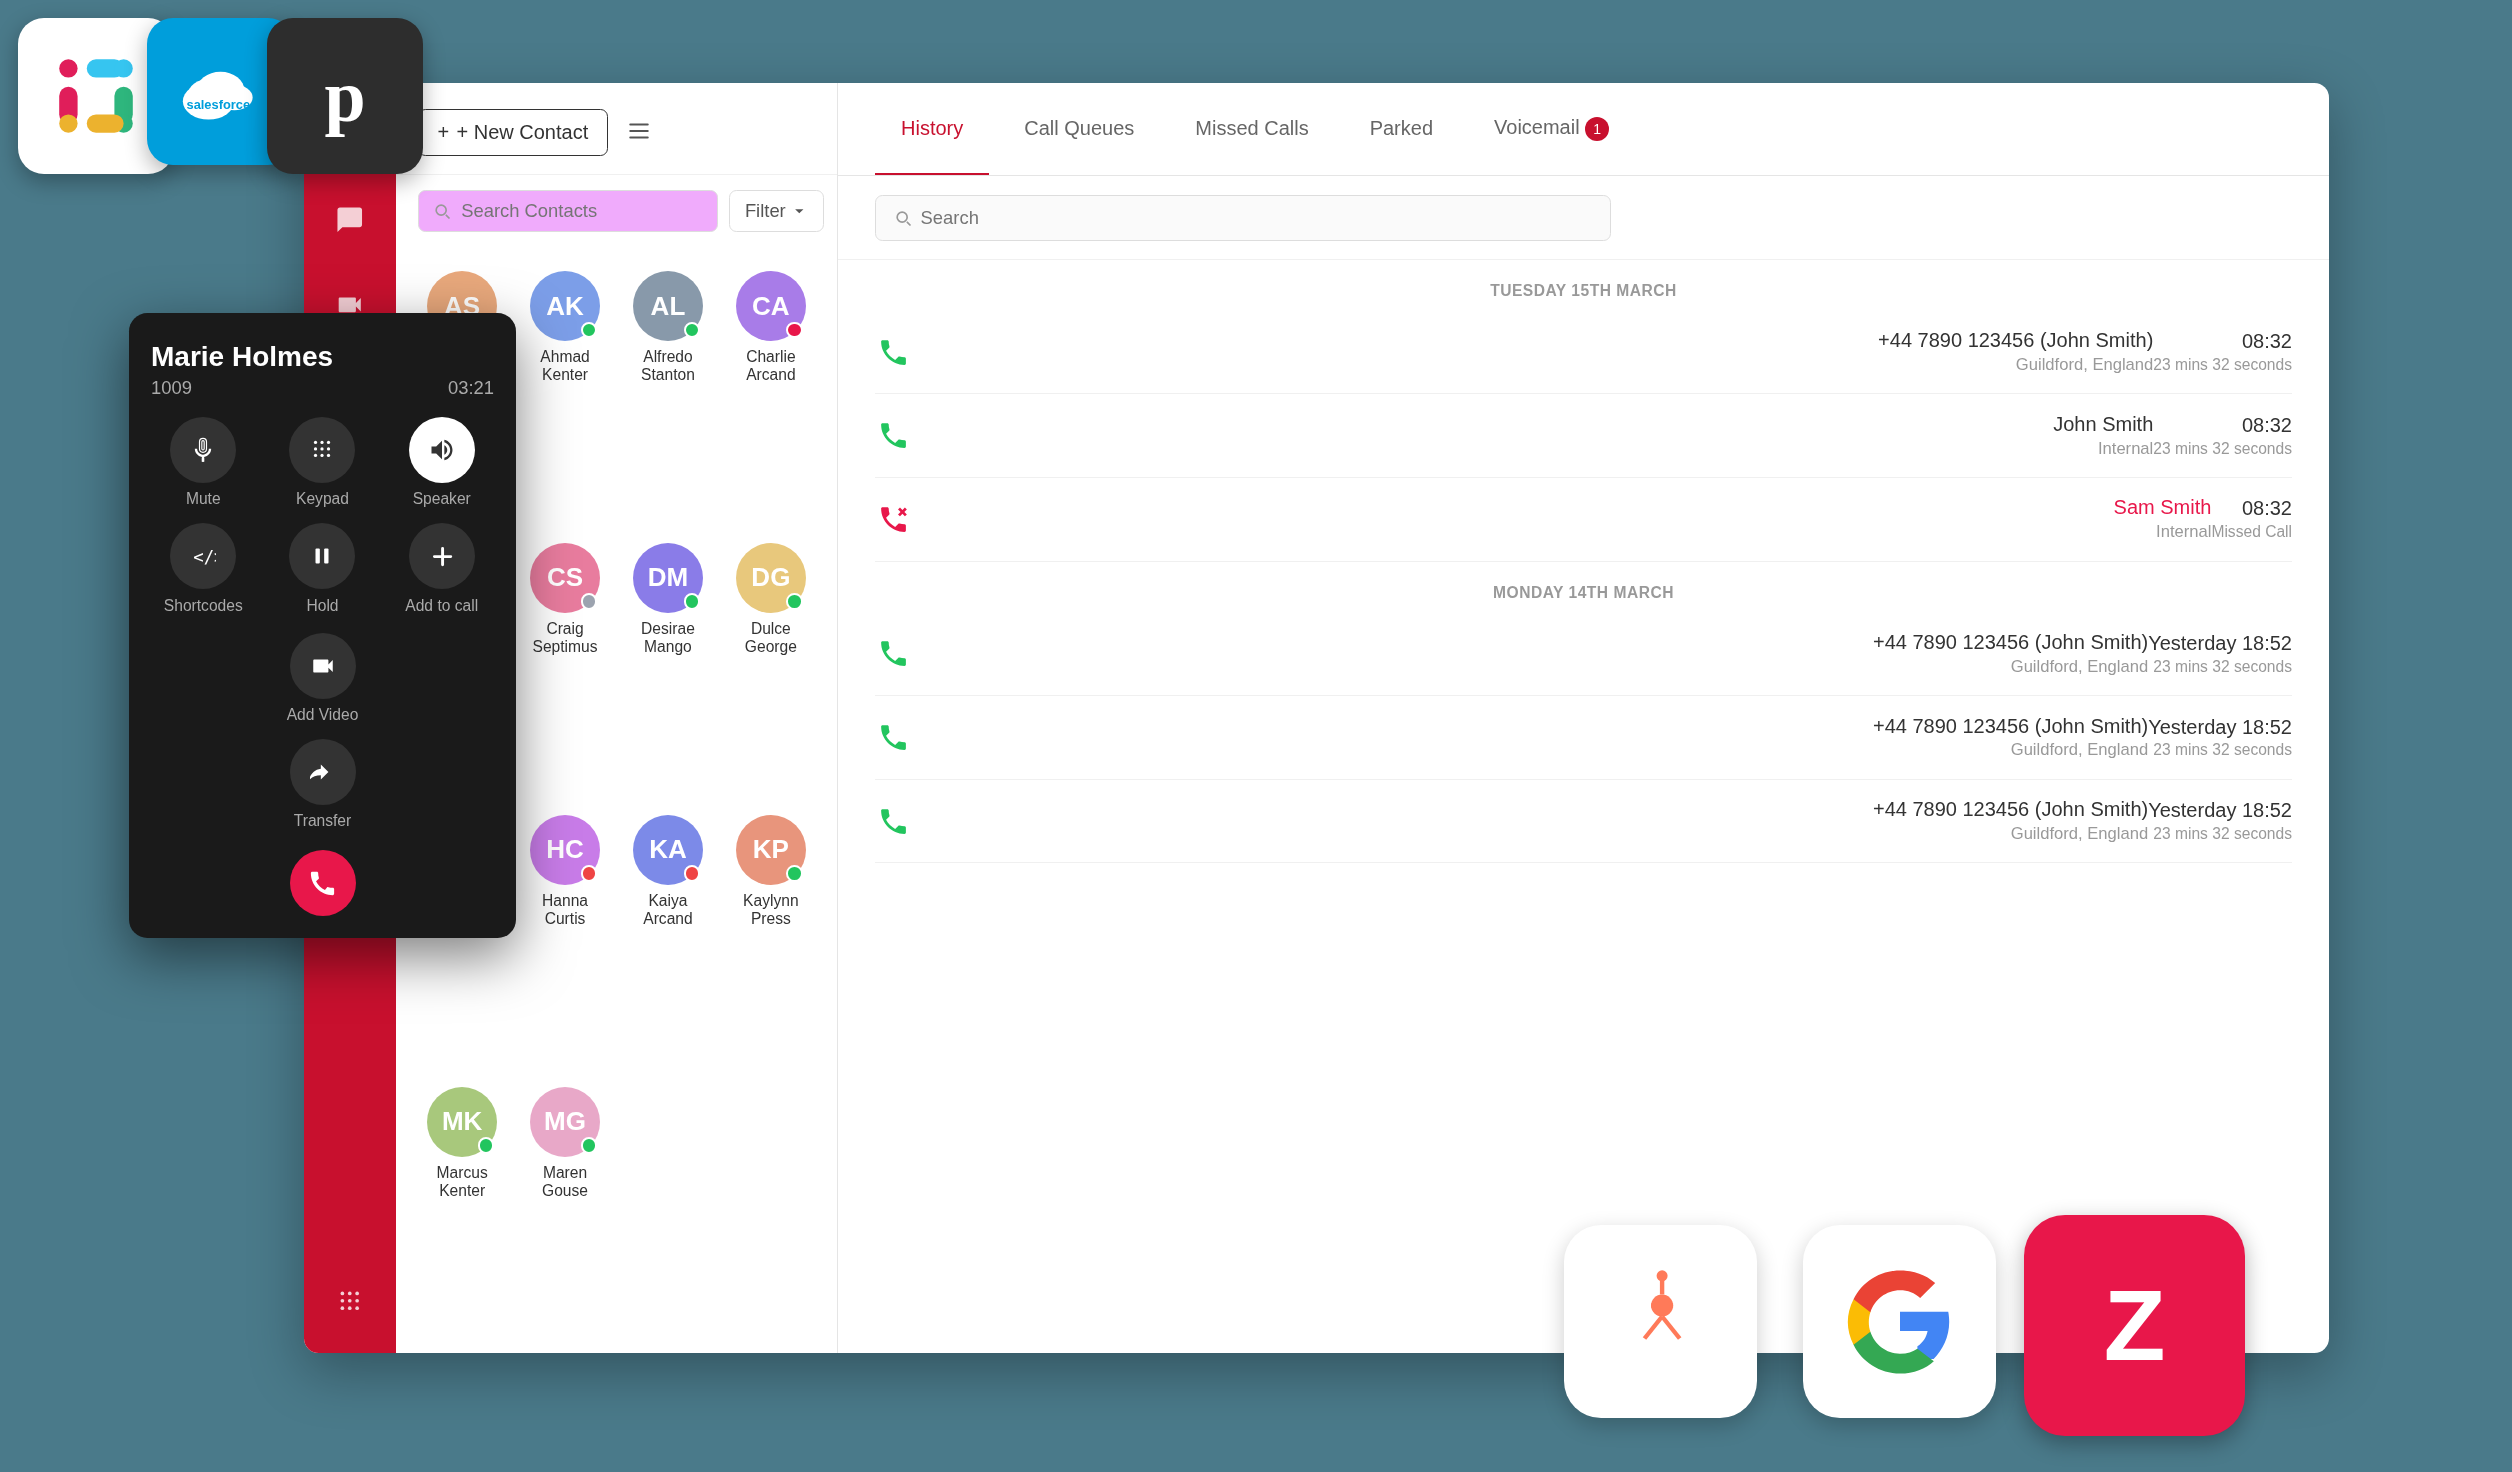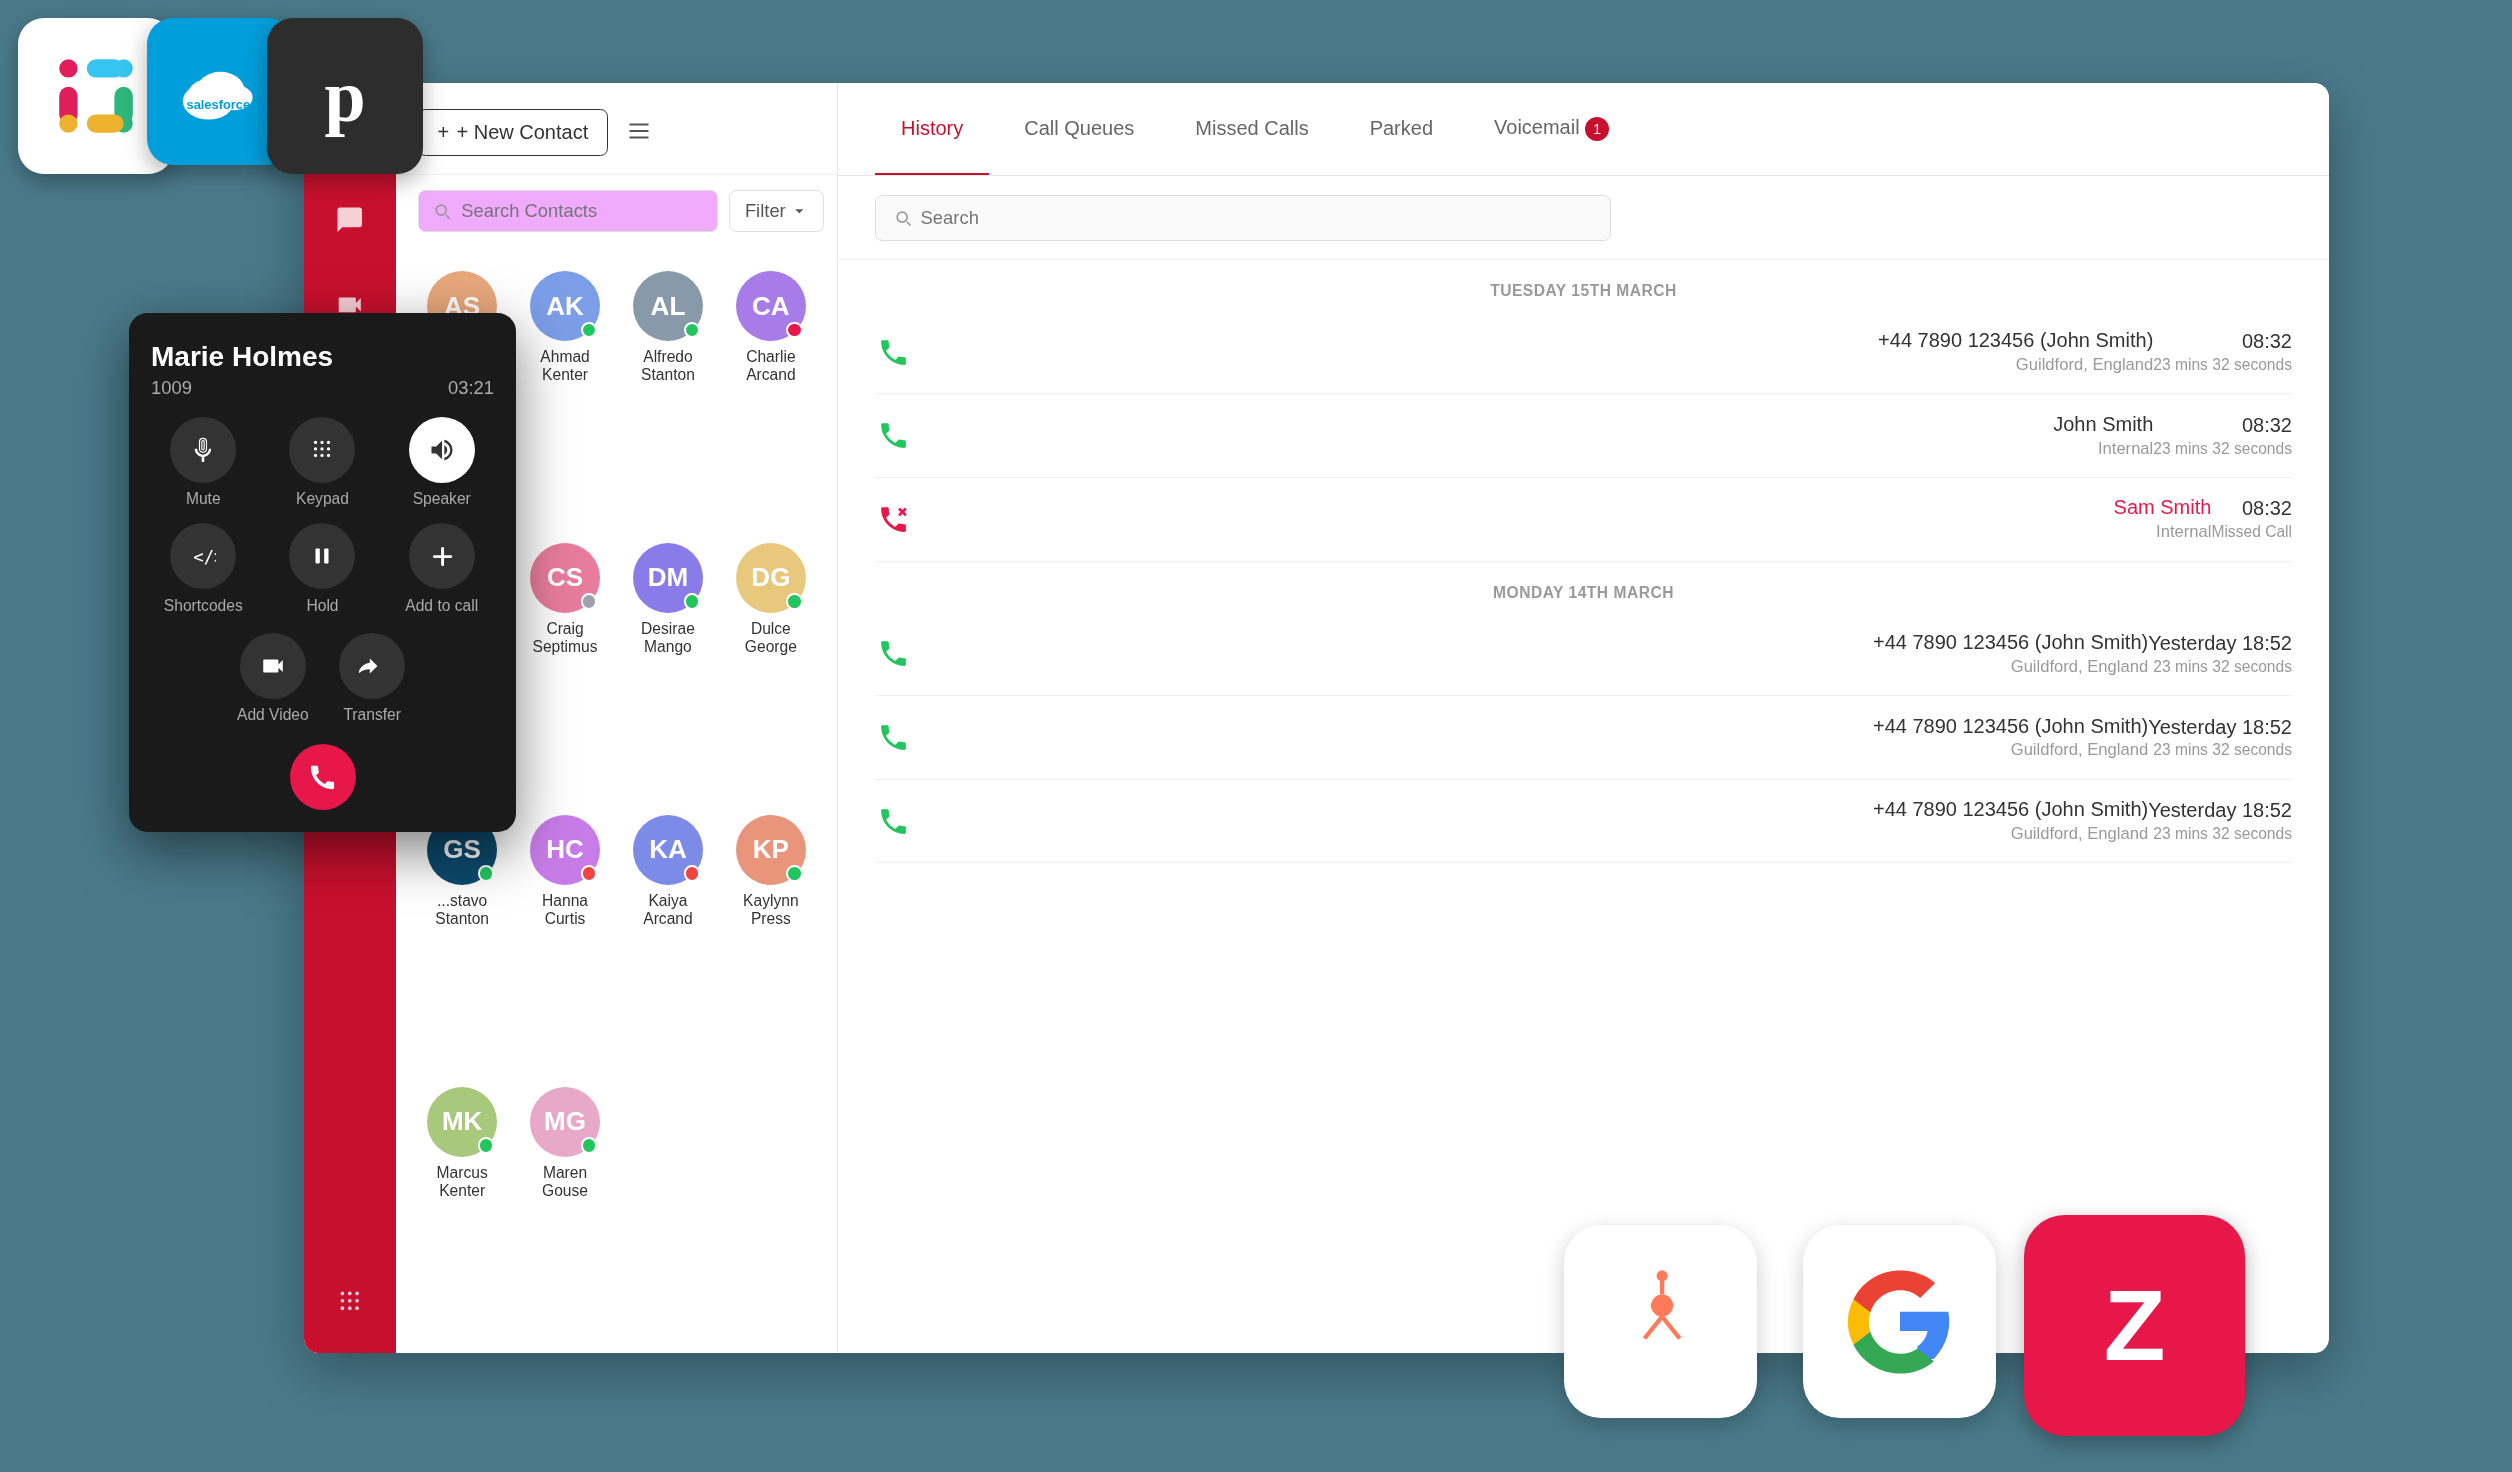--- a/index.html
+++ b/index.html
@@ -847,21 +847,21 @@
     <div class="call-btn">
       <div class="call-btn-circle">
         <svg width="28" height="28" viewBox="0 0 24 24" fill="white">
           <path d="M20 12.5a.5.5 0 0 0-.5-.5H13v-6.5a.5.5 0 0 0-1 0V12h-6.5a.5.5 0 0 0 0 1H12v6.5a.5.5 0 0 0 1 0V13h6.5a.5.5 0 0 0 .5-.5z" stroke="white" stroke-width="1.5"></path>
         </svg>
       </div>
       <span class="call-btn-label">Add to call</span>
     </div>
   </div>
 
-  <div class="call-controls" style="grid-template-columns: repeat(2, 1fr); max-width: 184px; margin: 0 auto 20px;">
+  <div class="call-controls" style="grid-template-columns: repeat(1, 1fr); max-width: 184px; margin: 0 auto 20px;">
     <div class="call-btn">
       <div class="call-btn-circle">
         <svg width="26" height="26" viewBox="0 0 24 24" fill="white">
             <path d="M17 10.5V7c0-.55-.45-1-1-1H4c-.55 0-1 .45-1 1v10c0 .55.45 1 1 1h12c.55 0 1-.45 1-1v-3.5l4 4v-11l-4 4z"></path>
           </svg>
       </div>
       <span class="call-btn-label">Add Video</span>
     </div>
     <div class="call-btn">
       <div class="call-btn-circle">

